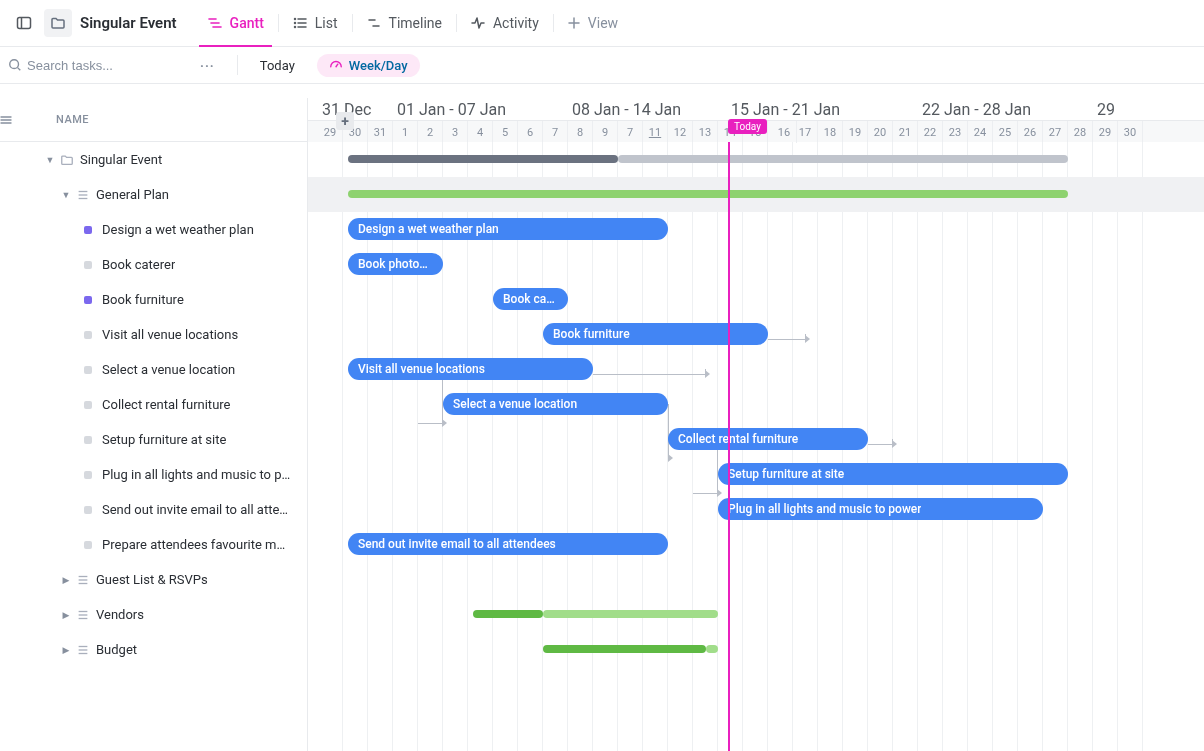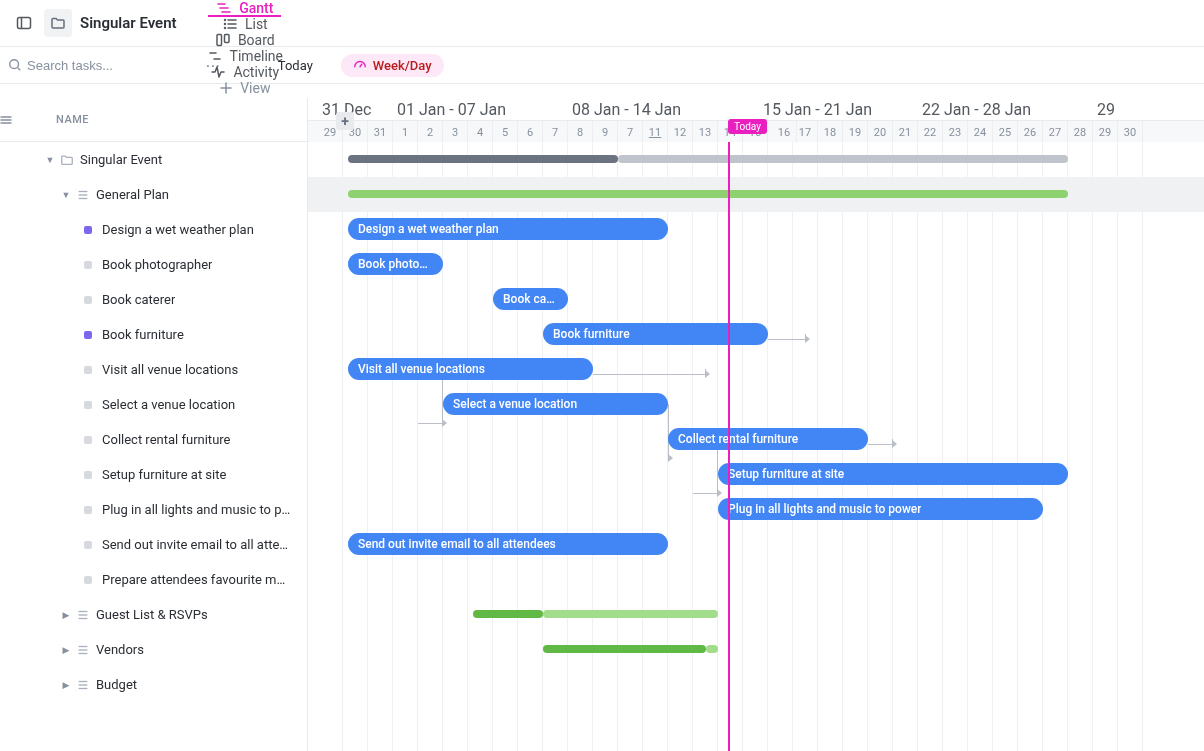--- a/index.html
+++ b/index.html
@@ -37,21 +37,20 @@
 }
 .project-name {
   font-size: 15px;
   font-weight: 600;
   padding: 0 10px 0 2px;
 }
 .view-tabs {
   display: flex;
   align-items: center;
   height: 100%;
-  flex-direction: column;
 }
 .view-tab {
   display: flex;
   align-items: center;
   gap: 7px;
   padding: 0 14px;
   height: 100%;
   cursor: pointer;
   color: #54595f;
   font-size: 14px;
@@ -75,21 +74,21 @@
 }
 .view-tab.addview { color:#87909e; }
 
 
 .subbar {
   height: 37px;
   border-bottom: 1px solid #e8eaed;
   display: flex;
   align-items: center;
   padding: 0 8px;
-  gap: 22px;
+  gap: 16px;
 }
 .search-wrap {
   display:flex;
   align-items:center;
   gap:5px;
   color:#87909e;
   width: 170px;
 }
 .search-input {
   border:none;
@@ -100,21 +99,21 @@
 }
 .search-input::placeholder { color:#87909e; }
 .dots-btn { color:#87909e; padding:0 6px; font-weight:bold; letter-spacing:1px; }
 .vsep { width:1px; height:20px; background:#e8eaed; }
 .today-btn { padding:0 6px; color:#2a2e34; font-size:13px; }
 .zoom-pill {
   display:flex;
   align-items:center;
   gap:6px;
   background:#fde8f7;
-  color:#b91c1c;
+  color:#0369a1;
   padding:4px 12px;
   border-radius:14px;
   font-size:13px;
   font-weight:500;
 }
 
 
 .main {
   display:flex;
   height: calc(751px - 47px - 37px);
@@ -343,28 +342,20 @@
       <span class="sep"></span>
       <svg width="16" height="16" viewBox="0 0 16 16" fill="none" stroke="currentColor" stroke-width="1.5" stroke-linecap="round">
           <circle cx="3" cy="4" r="0.5" fill="currentColor"></circle>
           <line x1="6" y1="4" x2="14" y2="4"></line>
           <circle cx="3" cy="8" r="0.5" fill="currentColor"></circle>
           <line x1="6" y1="8" x2="14" y2="8"></line>
           <circle cx="3" cy="12" r="0.5" fill="currentColor"></circle>
           <line x1="6" y1="12" x2="14" y2="12"></line>
         </svg>
       <span>List</span>
-    </div>
-    <div class="view-tab">
-      <span class="sep"></span>
-      <svg width="16" height="16" viewBox="0 0 16 16" fill="none" stroke="currentColor" stroke-width="1.5">
-          <rect x="2" y="2.5" width="4.5" height="11" rx="1"></rect>
-          <rect x="9.5" y="2.5" width="4.5" height="8" rx="1"></rect>
-        </svg>
-      <span>Board</span>
     </div>
     <div class="view-tab">
       <span class="sep"></span>
       <svg width="16" height="16" viewBox="0 0 16 16" fill="none" stroke="currentColor" stroke-width="1.5" stroke-linecap="round">
           <line x1="3" y1="5" x2="9" y2="5"></line>
           <line x1="7" y1="11" x2="13" y2="11"></line>
         </svg>
       <span>Timeline</span>
     </div>
     <div class="view-tab">
@@ -437,24 +428,20 @@
       <span class="lbl">General Plan</span>
     </div>
 
     <div id="task-rows">
         <div class="row" style="padding-left: 84px;">
           <span class="sq purple"></span>
           <span class="lbl" style="max-width: 190px;">Design a wet weather plan</span>
         </div>
         <div class="row" style="padding-left: 84px;">
           <span class="sq"></span>
-          <span class="lbl" style="max-width: 190px;">Book photographer</span>
-        </div>
-        <div class="row" style="padding-left: 84px;">
-          <span class="sq"></span>
           <span class="lbl" style="max-width: 190px;">Book caterer</span>
         </div>
         <div class="row" style="padding-left: 84px;">
           <span class="sq purple"></span>
           <span class="lbl" style="max-width: 190px;">Book furniture</span>
         </div>
         <div class="row" style="padding-left: 84px;">
           <span class="sq"></span>
           <span class="lbl" style="max-width: 190px;">Visit all venue locations</span>
         </div>
@@ -513,21 +500,21 @@
     </div>
   </div>
 
   <div class="gantt">
     <div class="plus-badge" style="position:absolute;left:28px;top:14px;z-index:3">+</div>
     <div class="gantt-header">
       <div class="week-row" id="week-row">
           <div class="week-cell" style="left: 10px;">31 Dec</div>
           <div class="week-cell" style="left: 85px;">01 Jan - 07 Jan</div>
           <div class="week-cell" style="left: 260px;">08 Jan - 14 Jan</div>
-          <div class="week-cell" style="left: 451px;">15 Jan - 21 Jan</div>
+          <div class="week-cell" style="left: 419px;">15 Jan - 21 Jan</div>
           <div class="week-cell" style="left: 610px;">22 Jan - 28 Jan</div>
           <div class="week-cell" style="left: 785px;">29</div>
         </div>
       <div class="day-row" id="day-row">
           <div class="day-cell" style="left: 10px;">29</div>
           <div class="day-cell" style="left: 35px;">30</div>
           <div class="day-cell" style="left: 60px;">31</div>
           <div class="day-cell" style="left: 85px;">1</div>
           <div class="day-cell" style="left: 110px;">2</div>
           <div class="day-cell" style="left: 135px;">3</div>

